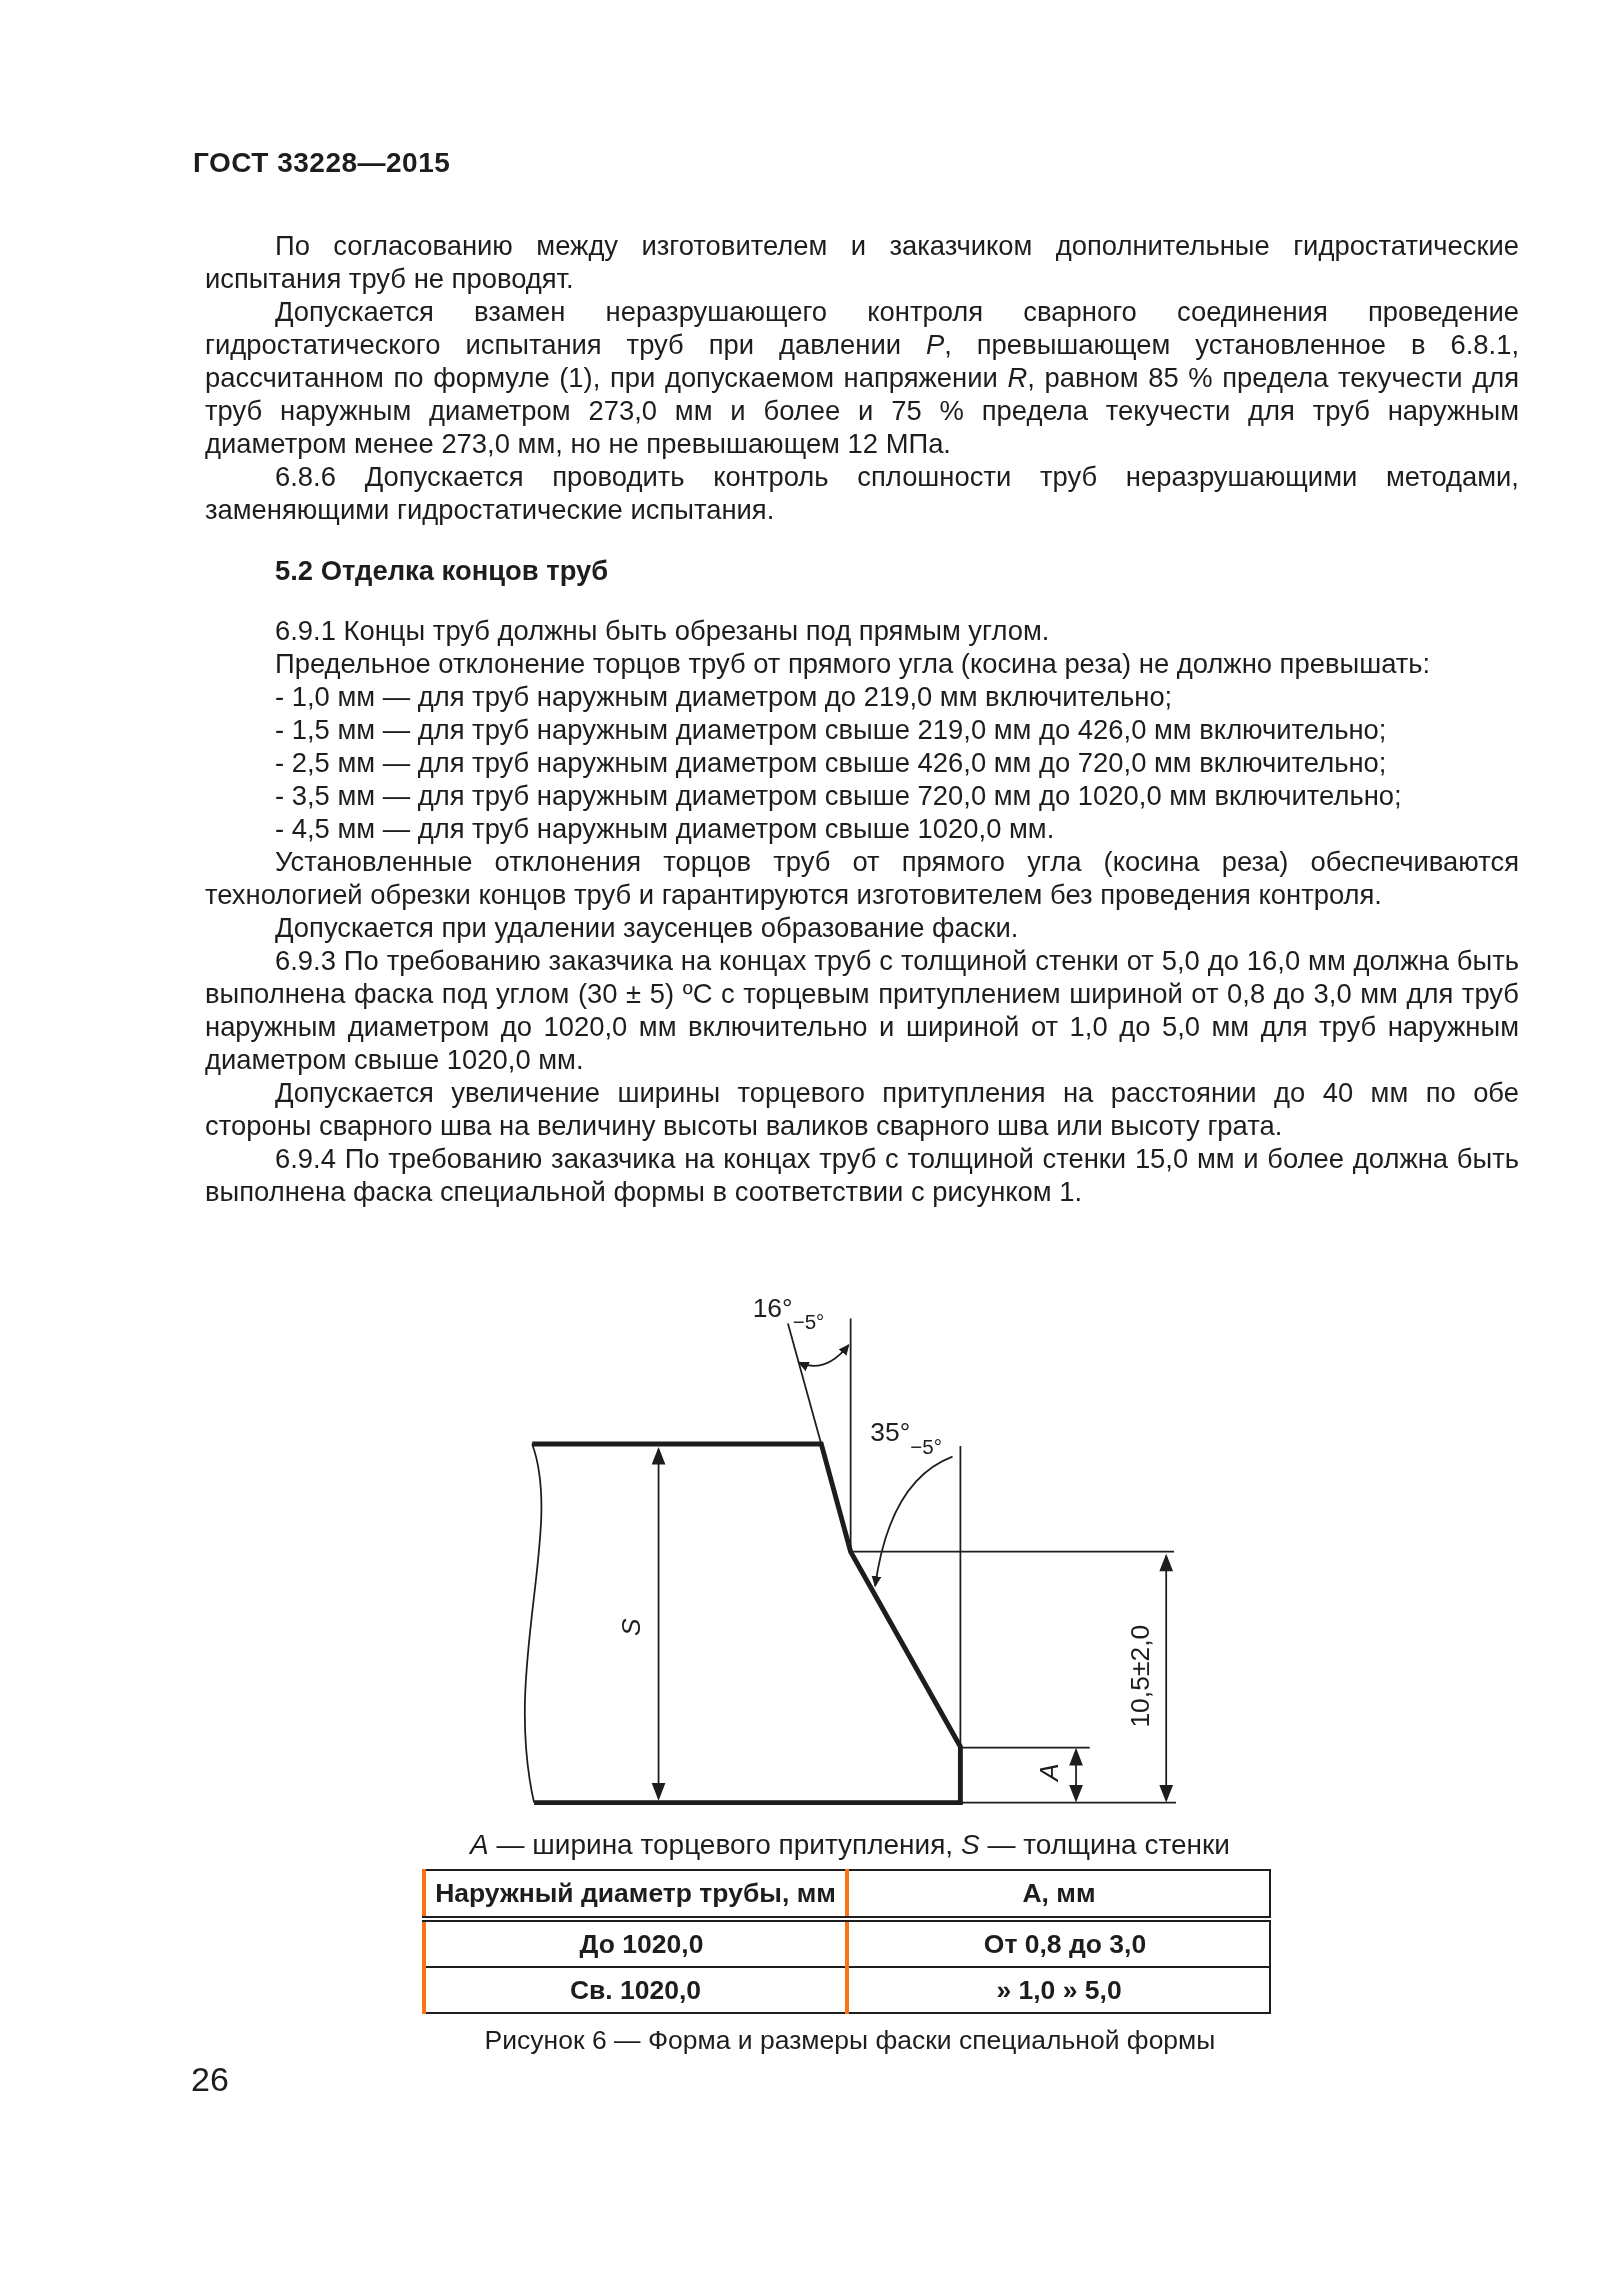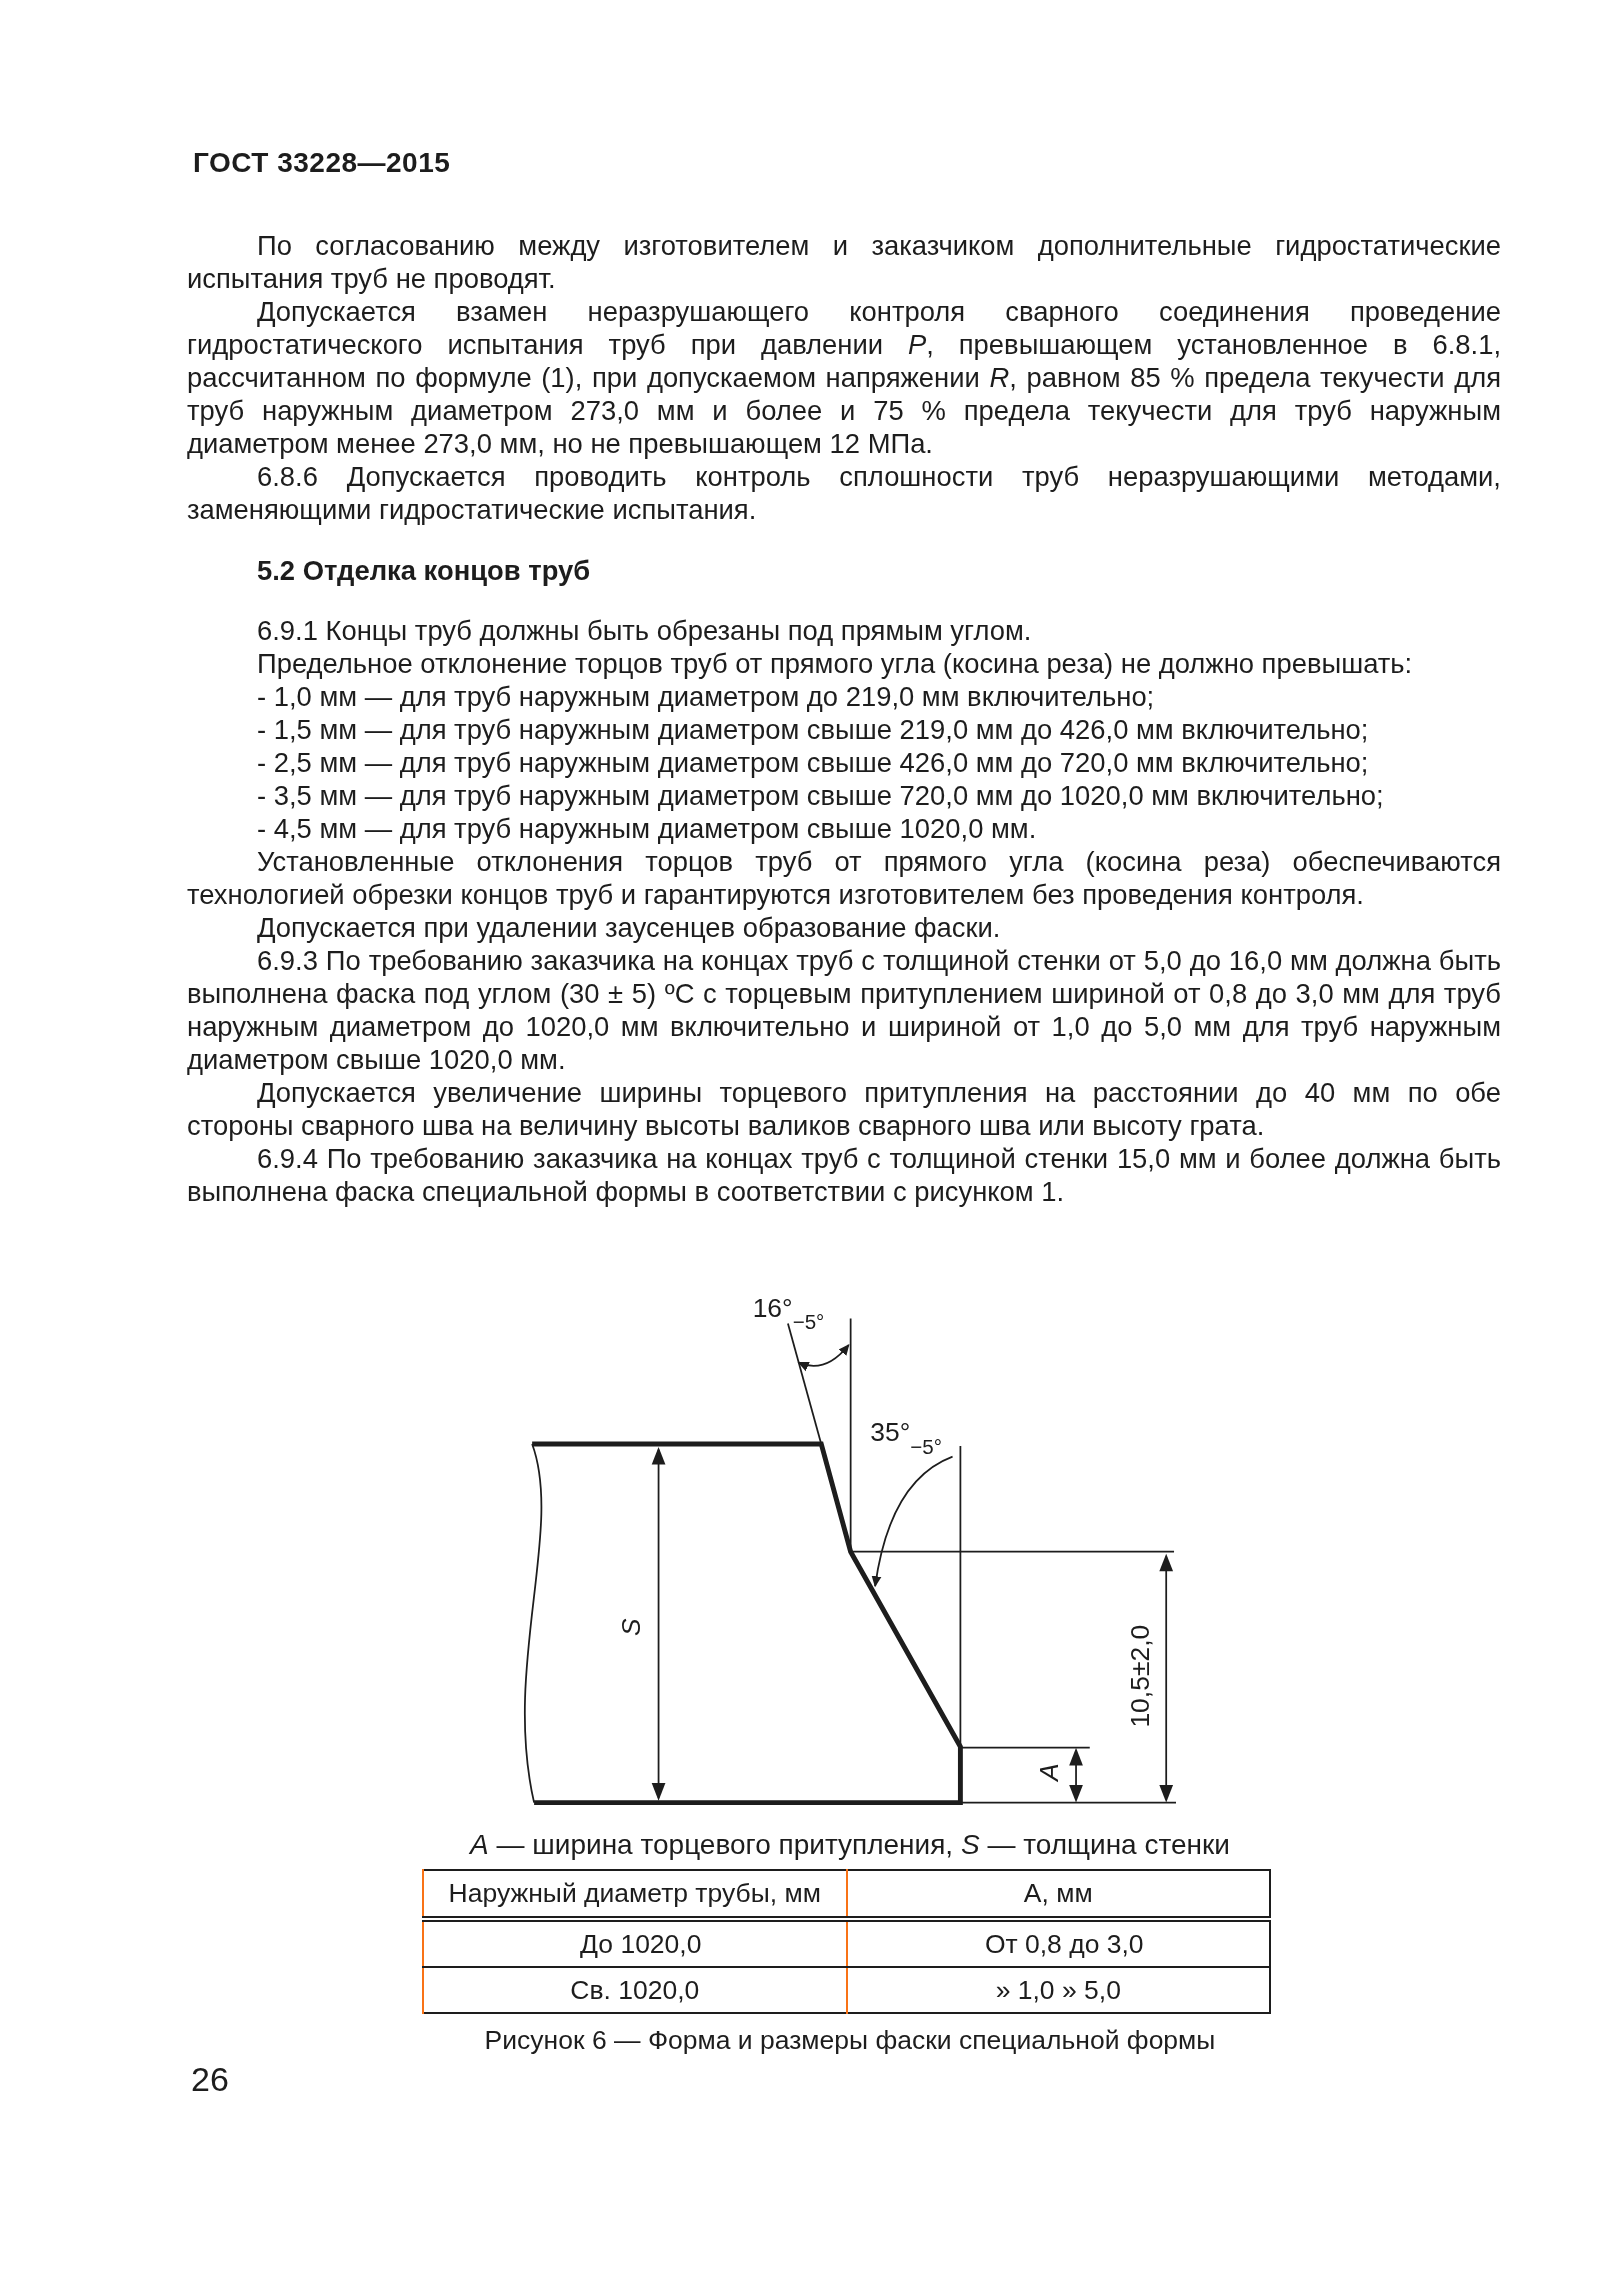--- a/index.html
+++ b/index.html
@@ -5,21 +5,21 @@
   html,body { margin:0; padding:0; background:#e8e8e8; }
   .page {
     position:relative; width:1621px; height:2293px; background:#ffffff;
     font-family:"Liberation Sans", sans-serif; color:#1d1d1d; overflow:hidden;
   }
   .doc-header {
     position:absolute; left:193px; top:147px;
     font-size:28px; font-weight:bold; letter-spacing:0.5px;
   }
   .text-block {
-    position:absolute; left:187px; top:229px; width:1314px;
+    position:absolute; left:205px; top:229px; width:1314px;
     font-size:27.4px; line-height:33px; text-align:justify;
     hyphens:auto; -webkit-hyphens:auto;
   }
   .text-block p { margin:0; text-indent:70px; }
   .section-heading {
     font-size:27.4px; font-weight:bold; margin:28px 0 26.5px 0;
     text-indent:70px; text-align:left;
   }
   .it { font-style:italic; }
   .figure-wrap { position:absolute; left:441px; top:1245px; width:784px; height:588px; }
@@ -32,21 +32,21 @@
     position:absolute; left:193px; top:1829px; width:1314px;
     text-align:center; font-size:28px;
   }
   .fig-table {
     position:absolute; left:422px; top:1869px; width:849px;
     border-collapse:collapse; table-layout:fixed;
     font-size:26.5px; color:#1d1d1d; border:2.9px solid #1d1d1d;
   }
   .fig-table th, .fig-table td {
     text-align:center; vertical-align:middle; padding:0;
-    border-left:2px solid #f97316; font-weight:normal;
+    border-left:4px solid #f97316; font-weight:bold;
   }
   .fig-table th { height:45px; border-bottom:6.9px double #1d1d1d; }
   .fig-table tr.row-1 td { height:44px; border-bottom:2.9px solid #1d1d1d;padding-left:12px; }
   .fig-table tr.row-2 td { height:44px; }
   .fig-caption {
     position:absolute; left:193px; top:2025px; width:1314px;
     text-align:center; font-size:26.5px;
   }
   .page-number { position:absolute; left:191px; top:2060px; font-size:34px; }
 </style>

